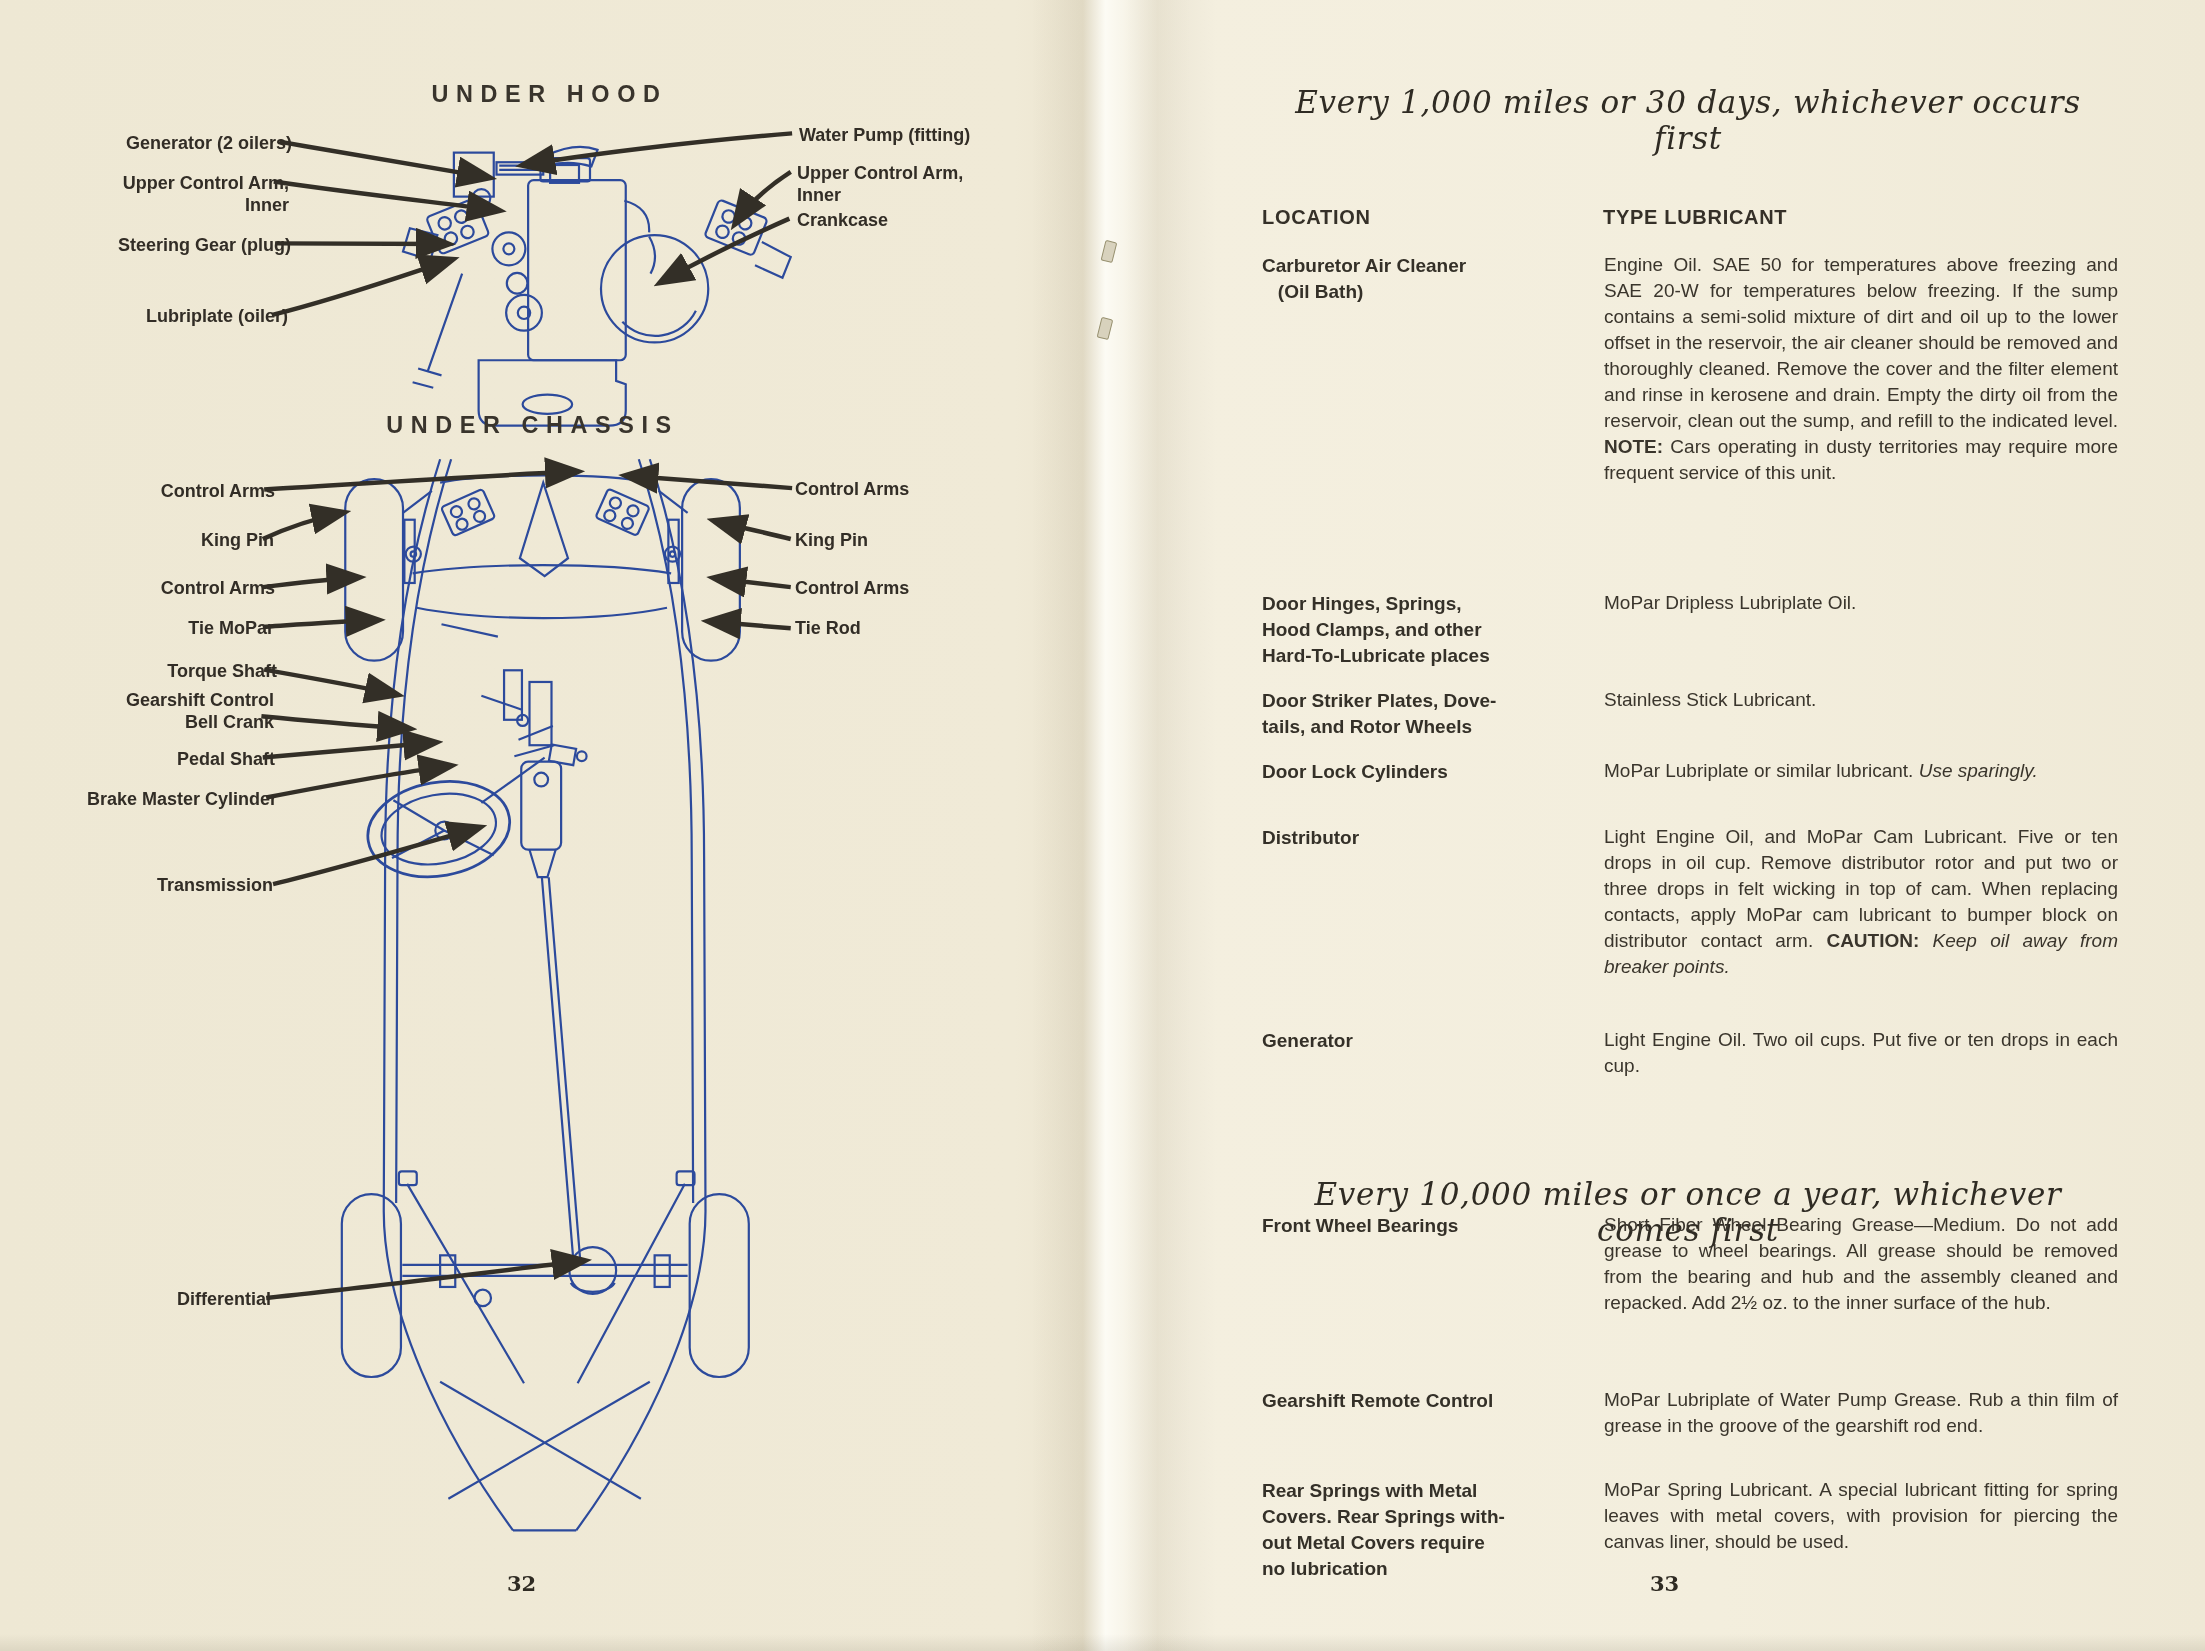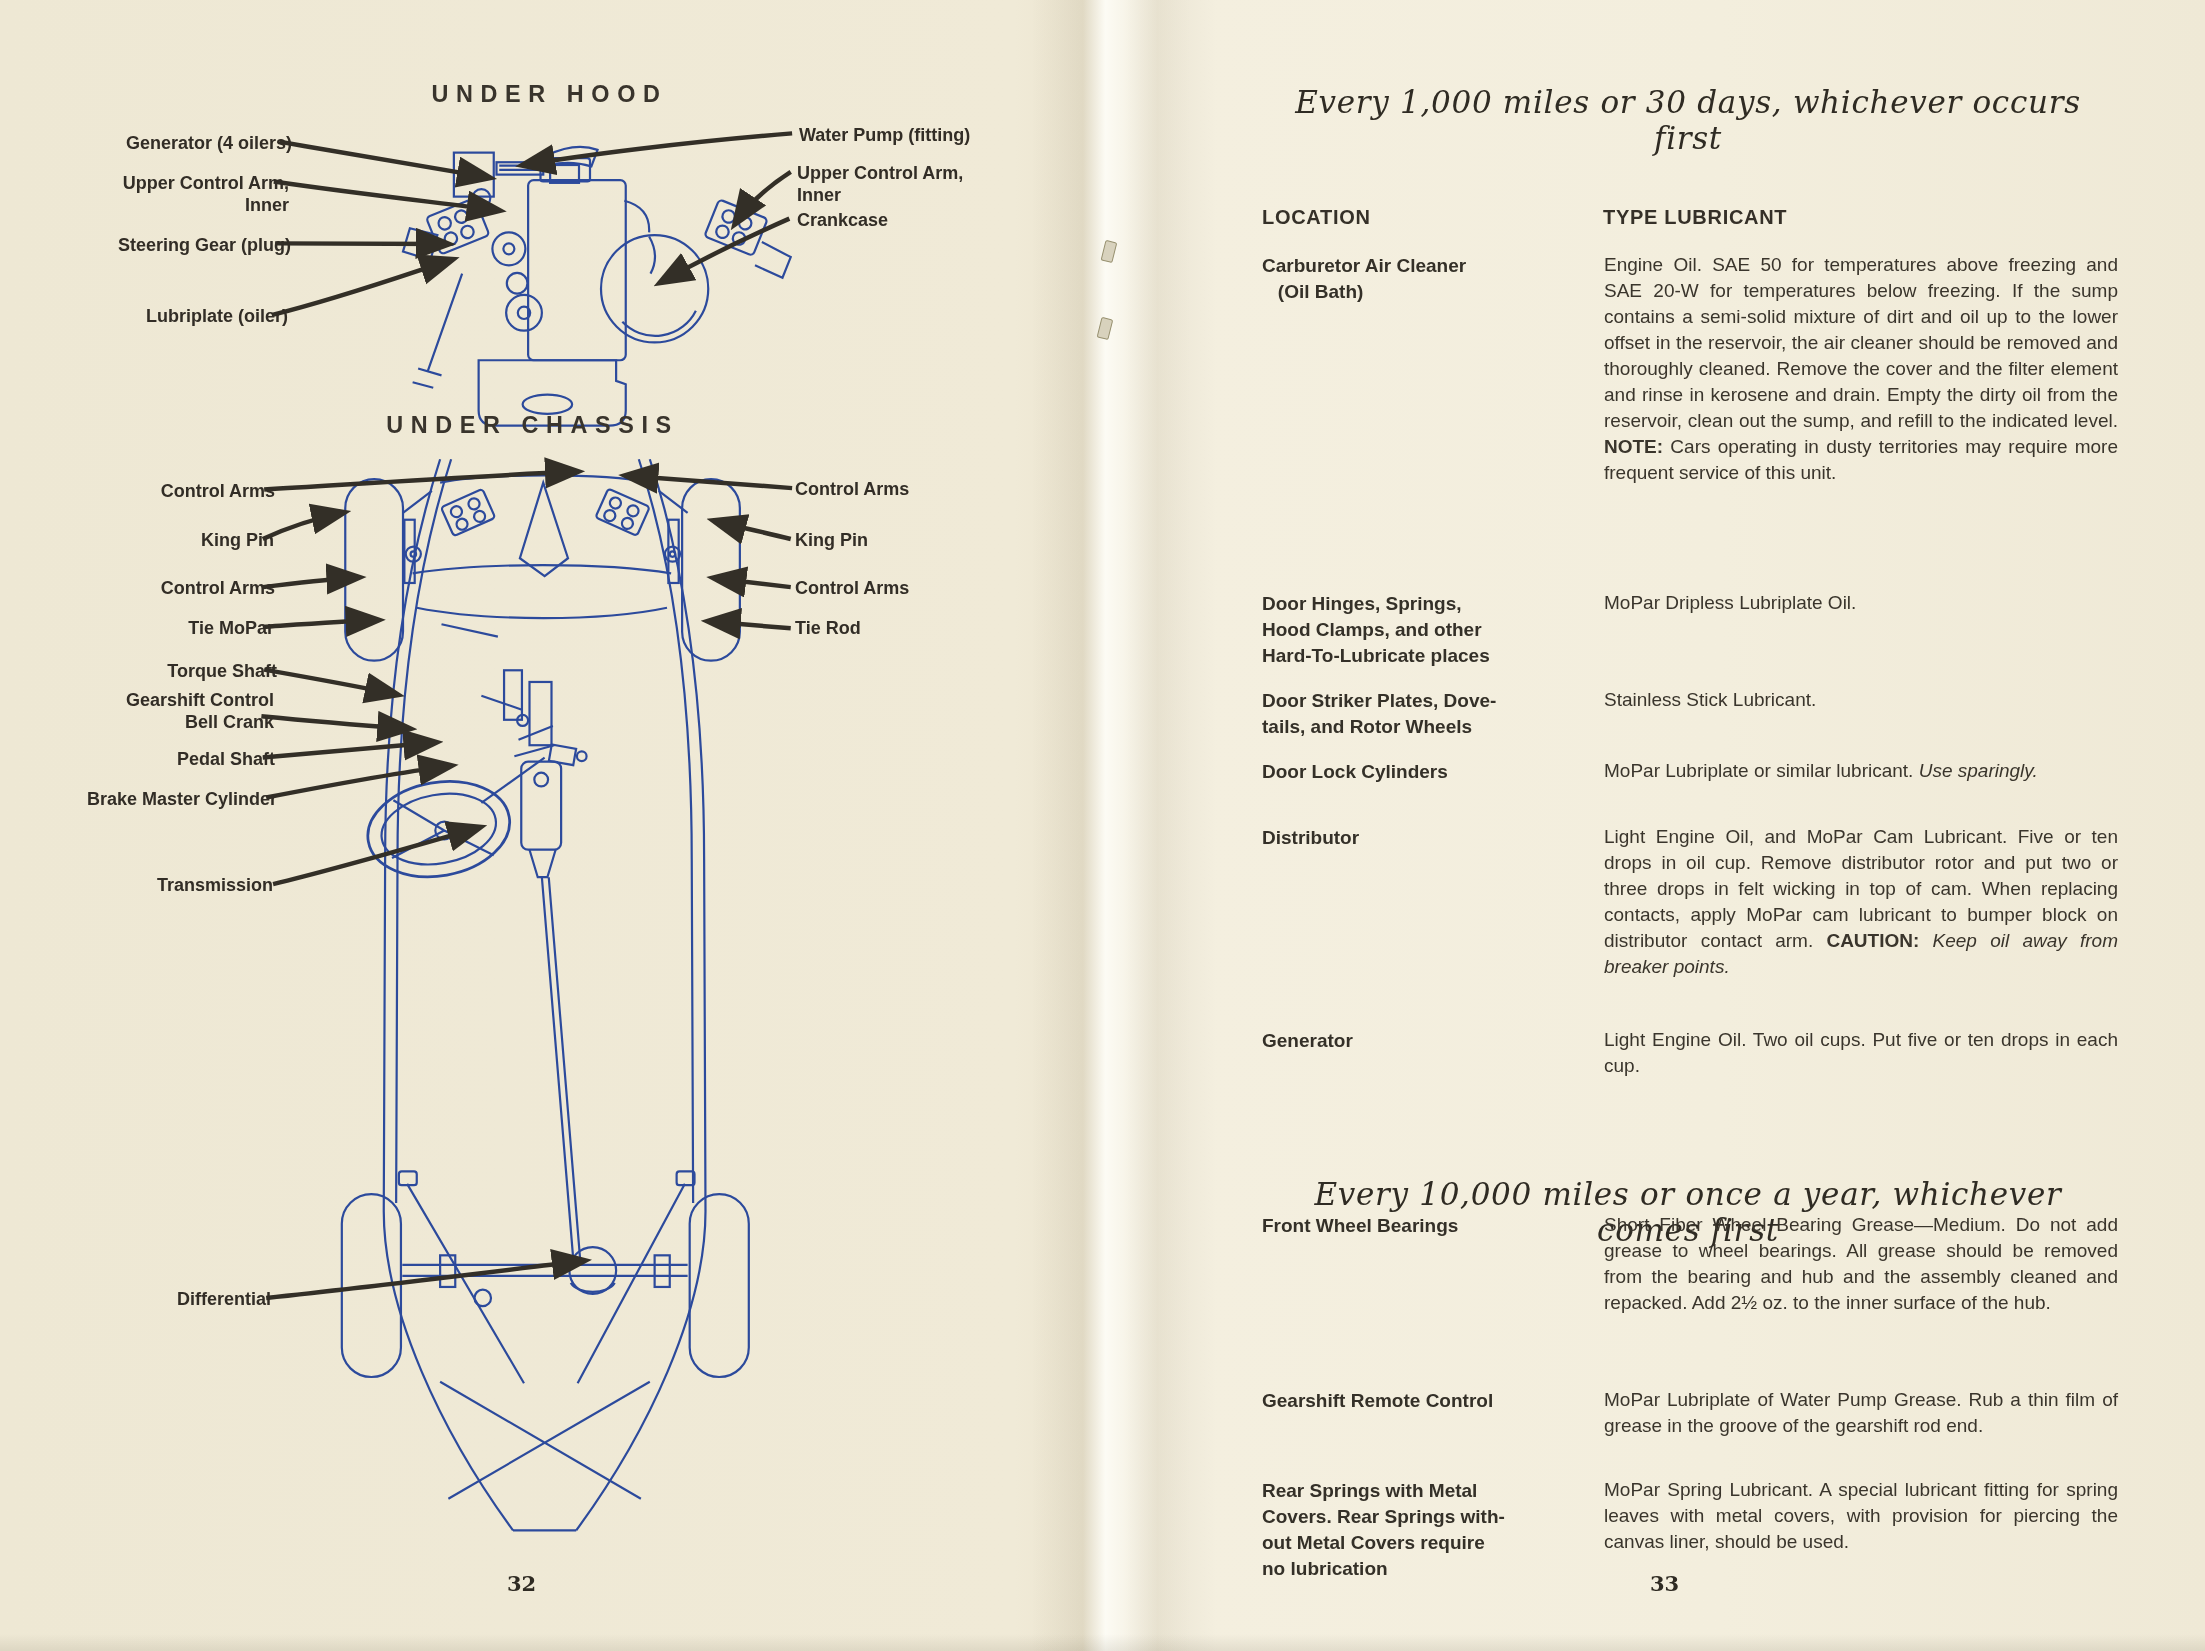--- a/index.html
+++ b/index.html
@@ -197,21 +197,21 @@
         <path d="M1152,710 C1050,702 964,696 912,692"></path>
         <path d="M1150,784 C1102,772 1062,764 1040,758"></path>
         <path d="M1150,854 C1102,848 1064,844 1040,841"></path>
         <path d="M1150,914 C1100,910 1060,906 1032,904"></path>
       </g>
     </svg>
 
     <div class="title" style="left:316px; top:81px; width:467px;">UNDER HOOD</div>
     <div class="title" style="left:299px; top:412px; width:467px;">UNDER CHASSIS</div>
 
-    <div class="lbl ra" style="right:839px; top:132px;">Generator (4 oilers)</div>
+    <div class="lbl ra" style="right:839px; top:132px;">Generator (2 oilers)</div>
     <div class="lbl ra" style="right:842px; top:172px;">Upper Control Arm,
 Inner</div>
     <div class="lbl ra" style="right:840px; top:234px;">Steering Gear (plug)</div>
     <div class="lbl ra" style="right:843px; top:305px;">Lubriplate (oiler)</div>
 
     <div class="lbl" style="left:799px; top:124px;">Water Pump (fitting)</div>
     <div class="lbl" style="left:797px; top:162px;">Upper Control Arm,
 Inner</div>
     <div class="lbl" style="left:797px; top:209px;">Crankcase</div>
 

